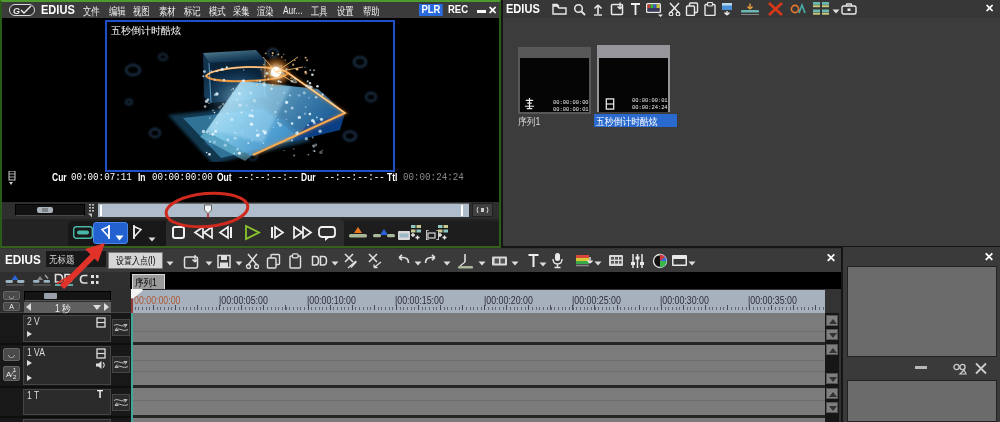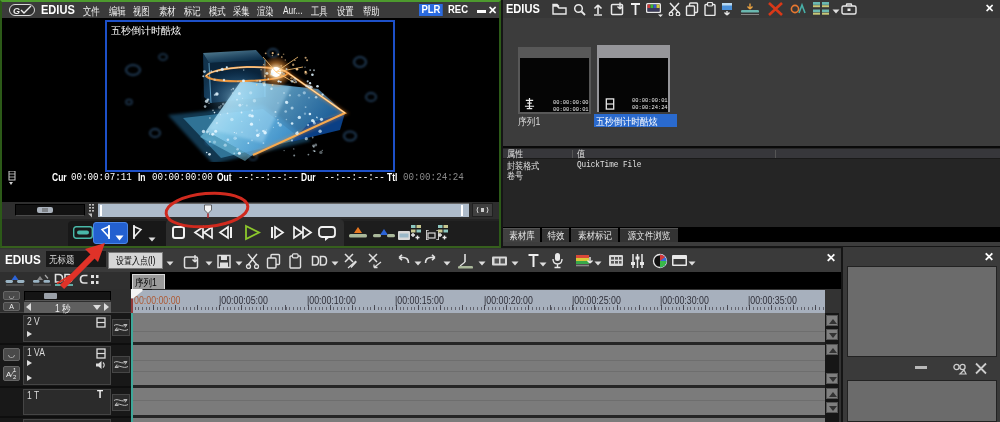--- a/index.html
+++ b/index.html
@@ -601,37 +601,20 @@
       <div class="tb" style="background:#96969a;"></div>
       <div class="th" style="top:13px;"></div>
       <svg class="abs" style="left:8px;top:53px;" width="10" height="12" viewBox="0 0 10 13">
           <rect x="1" y="1" width="8" height="11" fill="none" stroke="#e8e8e8" stroke-width="1.4"></rect>
           <line x1="1" y1="6.5" x2="9" y2="6.5" stroke="#e8e8e8" stroke-width="1.3"></line>
         </svg>
       <div class="tc2">00:00:00:01<br>00:00:24:24</div>
     </div>
     <div class="abs" style="left:91px;top:114px;width:83px;height:13px;background:#2a6ace;"></div>
     <div class="cliplabel" style="left:93px;top:115px;color:#fff;">五秒倒计时酷炫</div>
-    <div id="props">
-      <div id="prophead">
-        <span class="pl" style="left:4px;top:-1px;">属性</span>
-        <span class="pl" style="left:74px;top:-1px;">值</span>
-        <div class="abs" style="left:69px;top:1px;width:1px;height:8px;background:#555;"></div>
-        <div class="abs" style="left:272px;top:1px;width:1px;height:8px;background:#555;"></div>
-      </div>
-      <span class="pl" style="left:4px;top:12px;">封装格式</span>
-      <span class="pl" style="left:74px;top:12px;font-family:'Liberation Mono',monospace;font-size:9px;">QuickTime File</span>
-      <span class="pl" style="left:4px;top:22px;">卷号</span>
-    </div>
-    <div id="bintabs">
-      <div class="btab" style="left:0px;width:37px;background:#404040;"><span>素材库</span></div>
-      <div class="btab" style="left:39px;width:27px;"><span>特效</span></div>
-      <div class="btab" style="left:68px;width:47px;"><span>素材标记</span></div>
-      <div class="btab" style="left:117px;width:58px;"><span>源文件浏览</span></div>
-    </div>
   </div>
 
   <div class="abs" id="tl">
     <div id="tltb"></div>
     <div id="tledius">EDIUS</div>
     <div id="tltitle"><span class="cn">无标题</span></div>
     <svg class="abs ticon" style="left:166px;top:13px;" width="8" height="5" viewBox="0 0 8 5">
         <path d="M0.5,0.5 L7.5,0.5 L4,4.5 Z" fill="#ddd"></path>
       </svg>
     <svg class="abs ticon" style="left:183px;top:6px;" width="18" height="15" viewBox="0 0 18 15">

